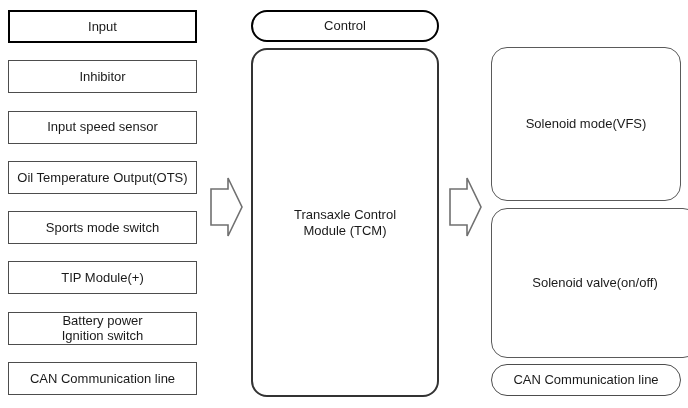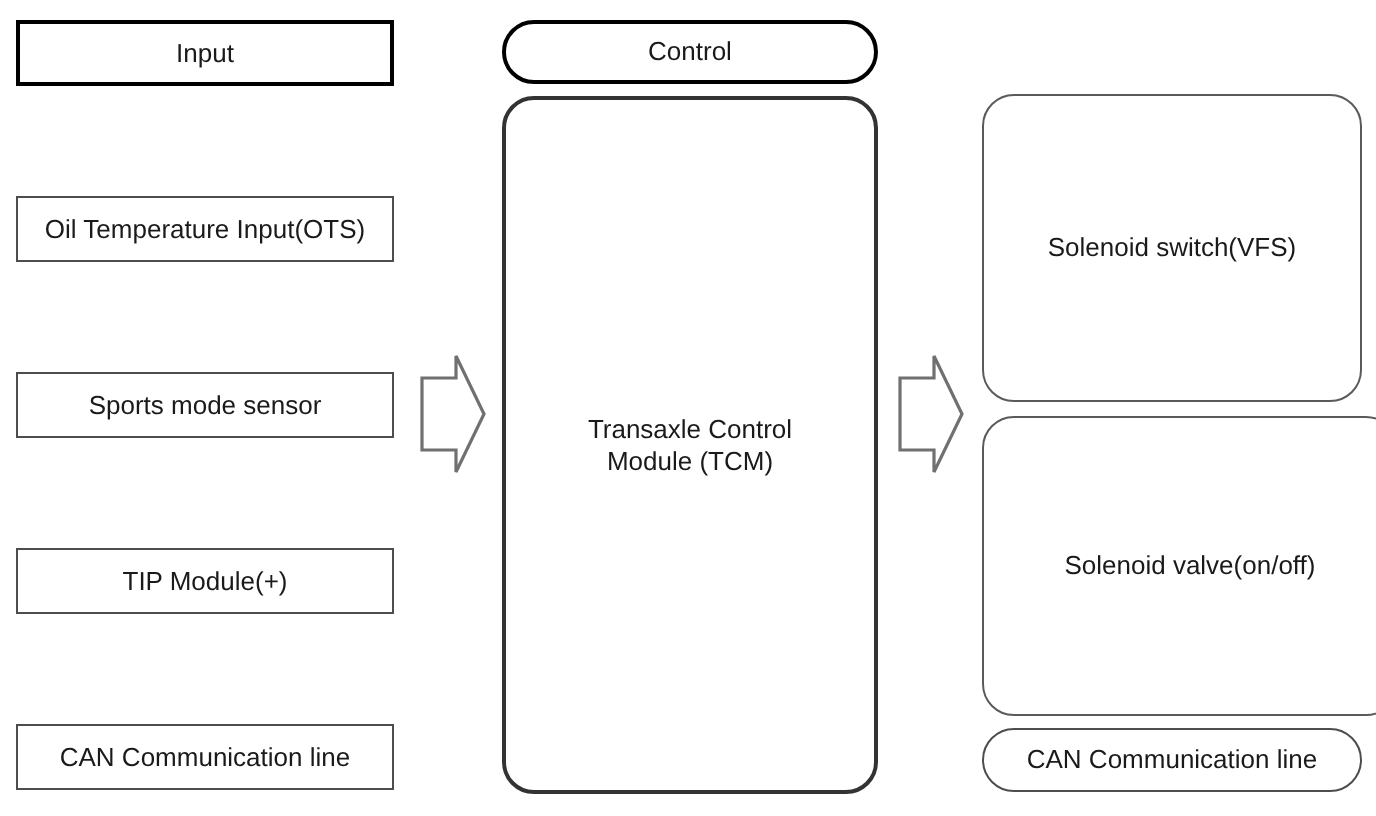--- a/index.html
+++ b/index.html
@@ -59,36 +59,40 @@
   .arrow-left  { left: 210px; top: 177px; }
   .arrow-right { left: 449px; top: 177px; }
 </style>
 </head>
 <body>
 
 <div class="canvas">
 
   <div class="input-stack">
     <div class="box header-box">Input</div>
-    <div class="box">Oil Temperature Input(OTS)</div>
-    <div class="box">Sports mode sensor</div>
+    <div class="box">Inhibitor</div>
+    <div class="box">Input speed sensor</div>
+    <div class="box">Oil Temperature Output(OTS)</div>
+    <div class="box">Sports mode switch</div>
     <div class="box">TIP Module(+)</div>
+    <div class="box">Battery power
+Ignition switch</div>
     <div class="box">CAN Communication line</div>
   </div>
 
   <svg class="arrow arrow-left" viewBox="0 0 34 60" aria-hidden="true">
     <polygon points="1,12 18,12 18,1 32,30 18,59 18,48 1,48" fill="#ffffff" stroke="#707070" stroke-width="1.6" stroke-linejoin="miter"></polygon>
   </svg>
 
   <div class="abs box header-box control-header">Control</div>
   <div class="abs box tcm-box">Transaxle Control
 Module (TCM)</div>
 
   <svg class="arrow arrow-right" viewBox="0 0 34 60" aria-hidden="true">
     <polygon points="1,12 18,12 18,1 32,30 18,59 18,48 1,48" fill="#ffffff" stroke="#707070" stroke-width="1.6" stroke-linejoin="miter"></polygon>
   </svg>
 
   <div class="abs box header-box output-header">Output</div>
-  <div class="abs box vfs-box">Solenoid switch(VFS)</div>
+  <div class="abs box vfs-box">Solenoid mode(VFS)</div>
   <div class="abs box onoff-box">Solenoid valve(on/off)</div>
   <div class="abs box can-out-box">CAN Communication line</div>
 
 </div>
 
 </body></html>

